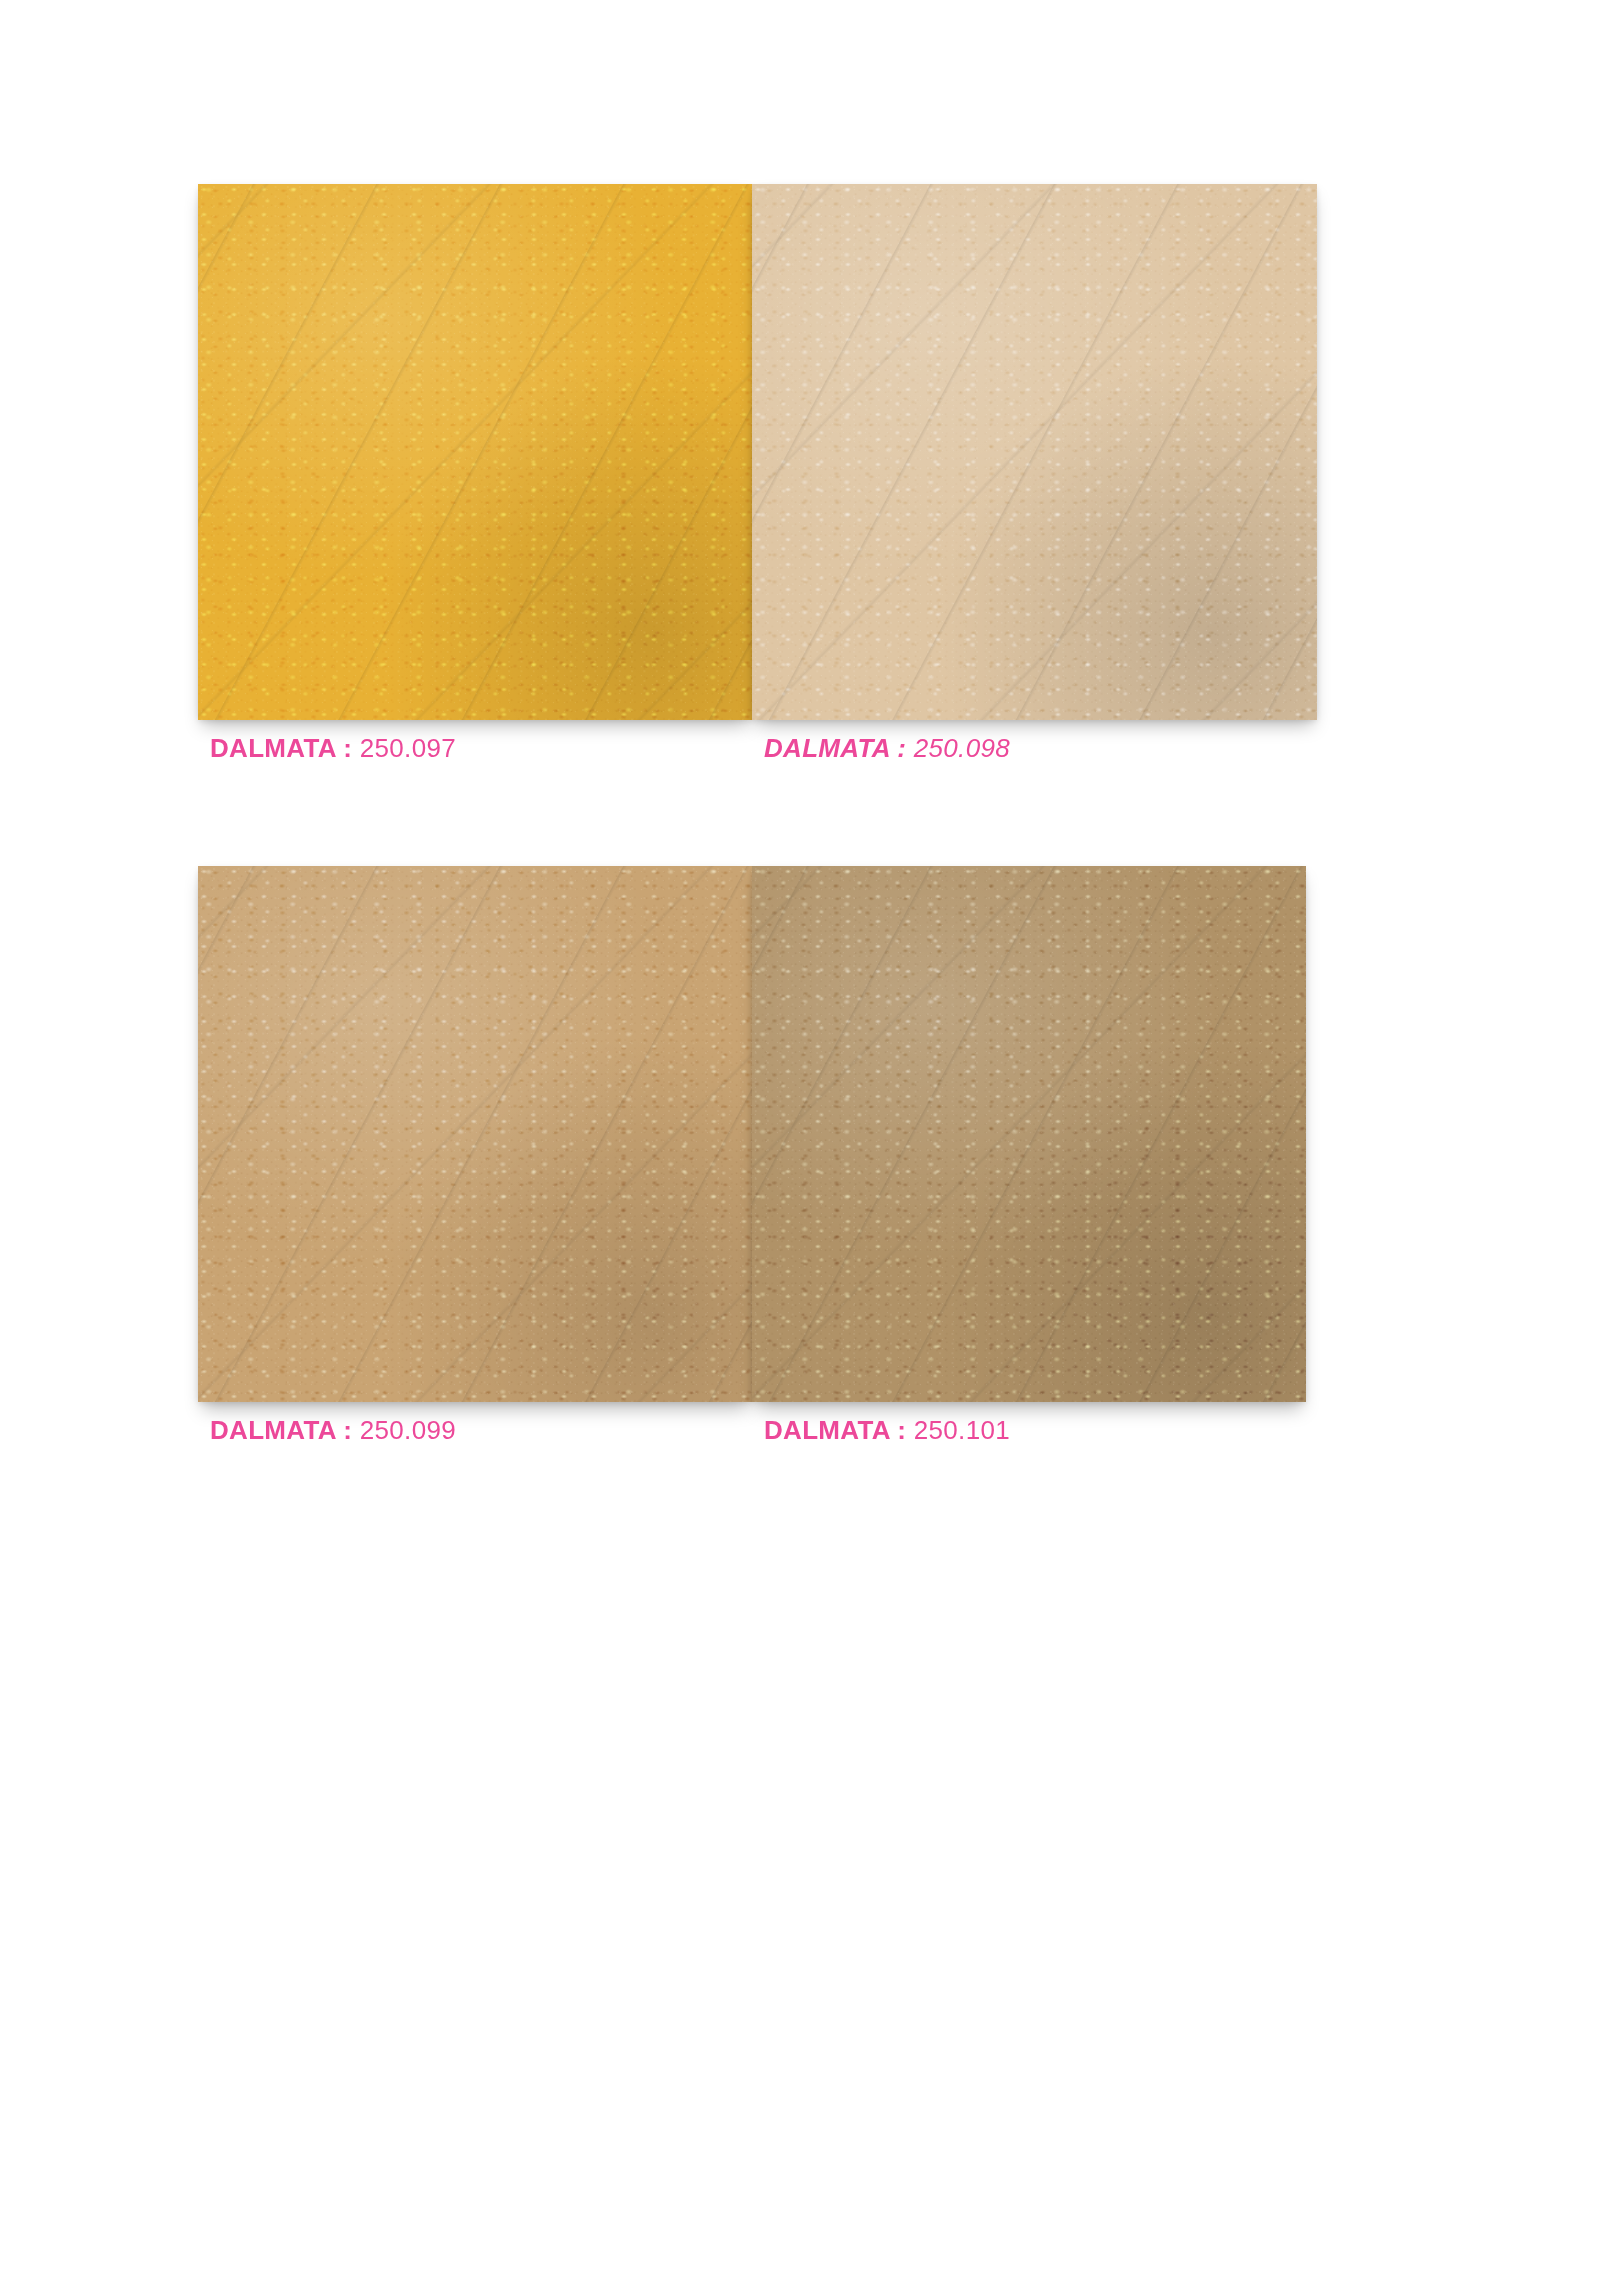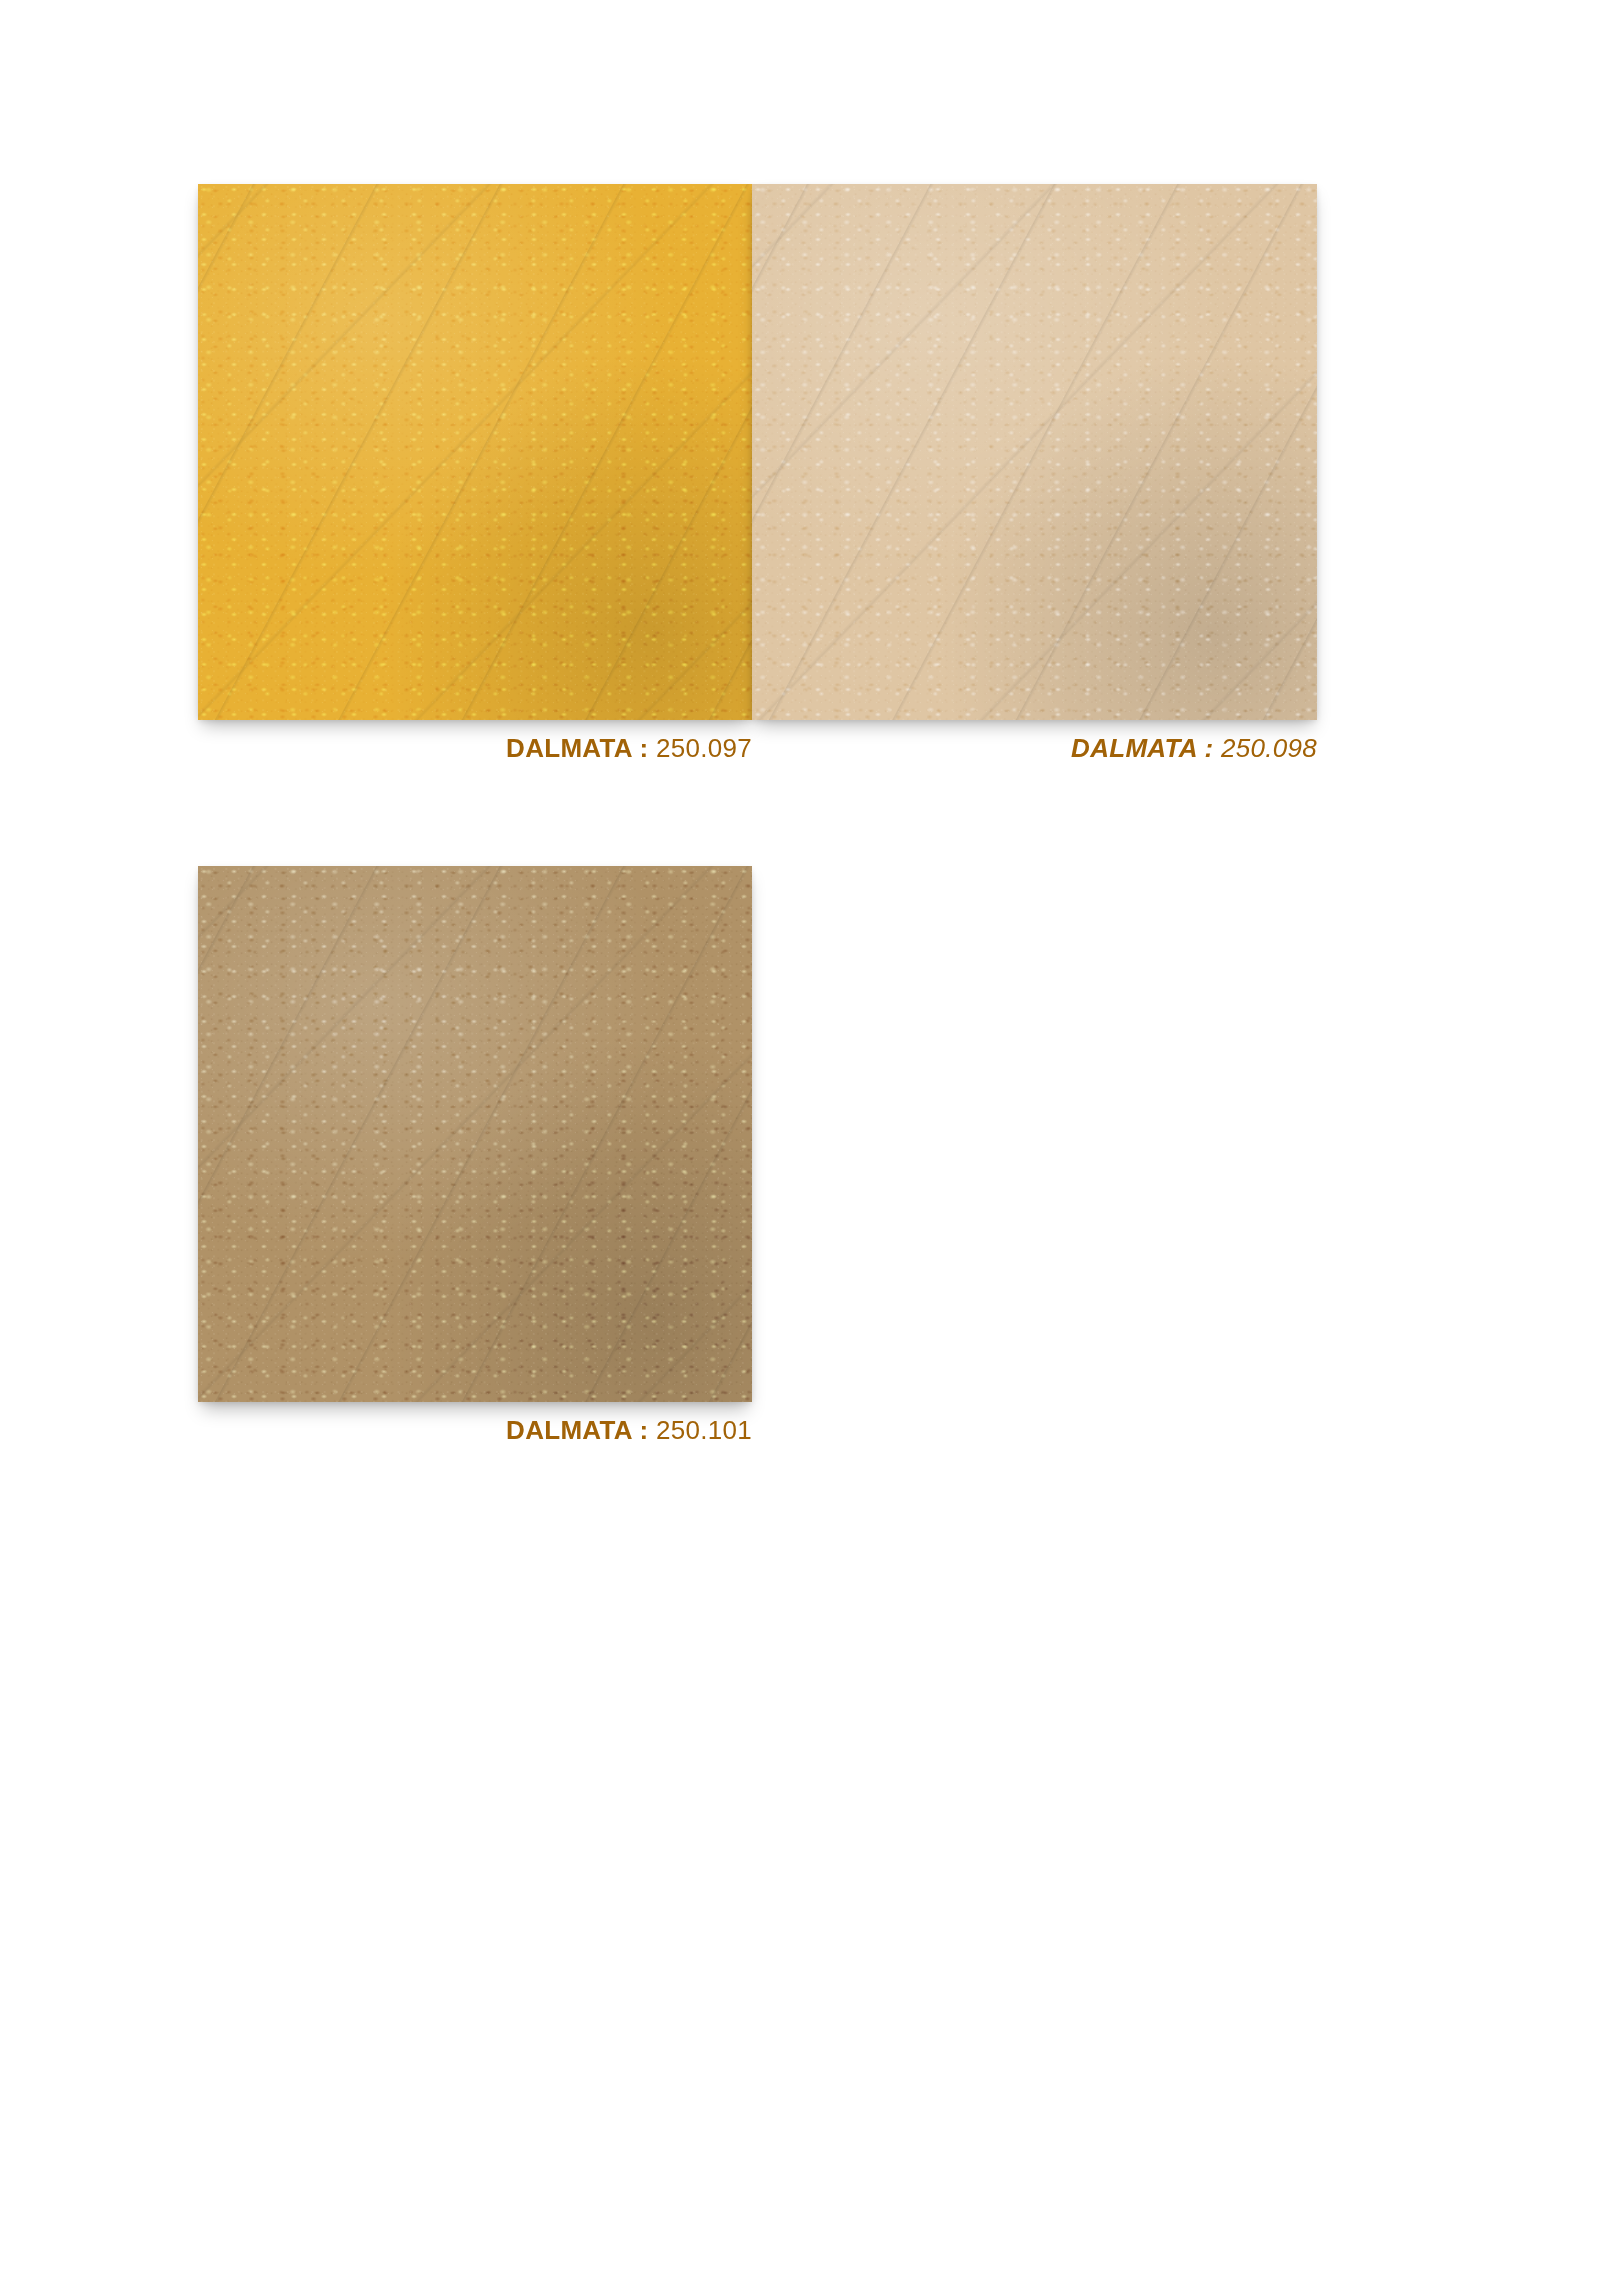--- a/index.html
+++ b/index.html
@@ -105,28 +105,28 @@
     position: absolute;
     inset: 0;
     background-image:
       radial-gradient(ellipse 80% 70% at 32% 26%, rgba(255,255,255,0.17) 0%, rgba(255,255,255,0) 68%),
       radial-gradient(ellipse 70% 75% at 82% 84%, rgba(0,0,0,0.13) 0%, rgba(0,0,0,0) 70%);
   }
 
   
   .swatch-caption {
     position: absolute;
-    left: 0;
+    left: 12px;
     top: 551px;
     width: 554px;
-    text-align: right;
+    text-align: left;
     white-space: nowrap;
     font-size: 26px;
     line-height: 1;
-    color: #a16207;
+    color: #ec4899;
     letter-spacing: 0.1px;
   }
   .swatch-cell.col-right .swatch-caption { width: 565px; font-style: italic; }
 
   .caption-family {
     font-weight: 700;
     letter-spacing: 0.3px;
   }
 
   .caption-code {
@@ -151,20 +151,29 @@
       <div class="swatch-cell col-right">
         <div class="swatch-chip" style="background-color: rgb(223, 198, 164);">
           <div class="sheen"></div>
           <div class="grain"></div>
           <div class="grain-fine"></div>
           <div class="crease"></div>
         </div>
         <div class="swatch-caption"><span class="caption-family">DALMATA</span><span class="caption-family"> : </span><span class="caption-code">250.098</span></div>
       </div>
       <div class="swatch-cell col-left">
+        <div class="swatch-chip" style="background-color: rgb(201, 164, 115);">
+          <div class="sheen"></div>
+          <div class="grain"></div>
+          <div class="grain-fine"></div>
+          <div class="crease"></div>
+        </div>
+        <div class="swatch-caption"><span class="caption-family">DALMATA</span><span class="caption-family"> : </span><span class="caption-code">250.099</span></div>
+      </div>
+      <div class="swatch-cell col-left">
         <div class="swatch-chip" style="background-color: rgb(176, 146, 103);">
           <div class="sheen"></div>
           <div class="grain"></div>
           <div class="grain-fine"></div>
           <div class="crease"></div>
         </div>
         <div class="swatch-caption"><span class="caption-family">DALMATA</span><span class="caption-family"> : </span><span class="caption-code">250.101</span></div>
       </div>
     </div>
 </div>

